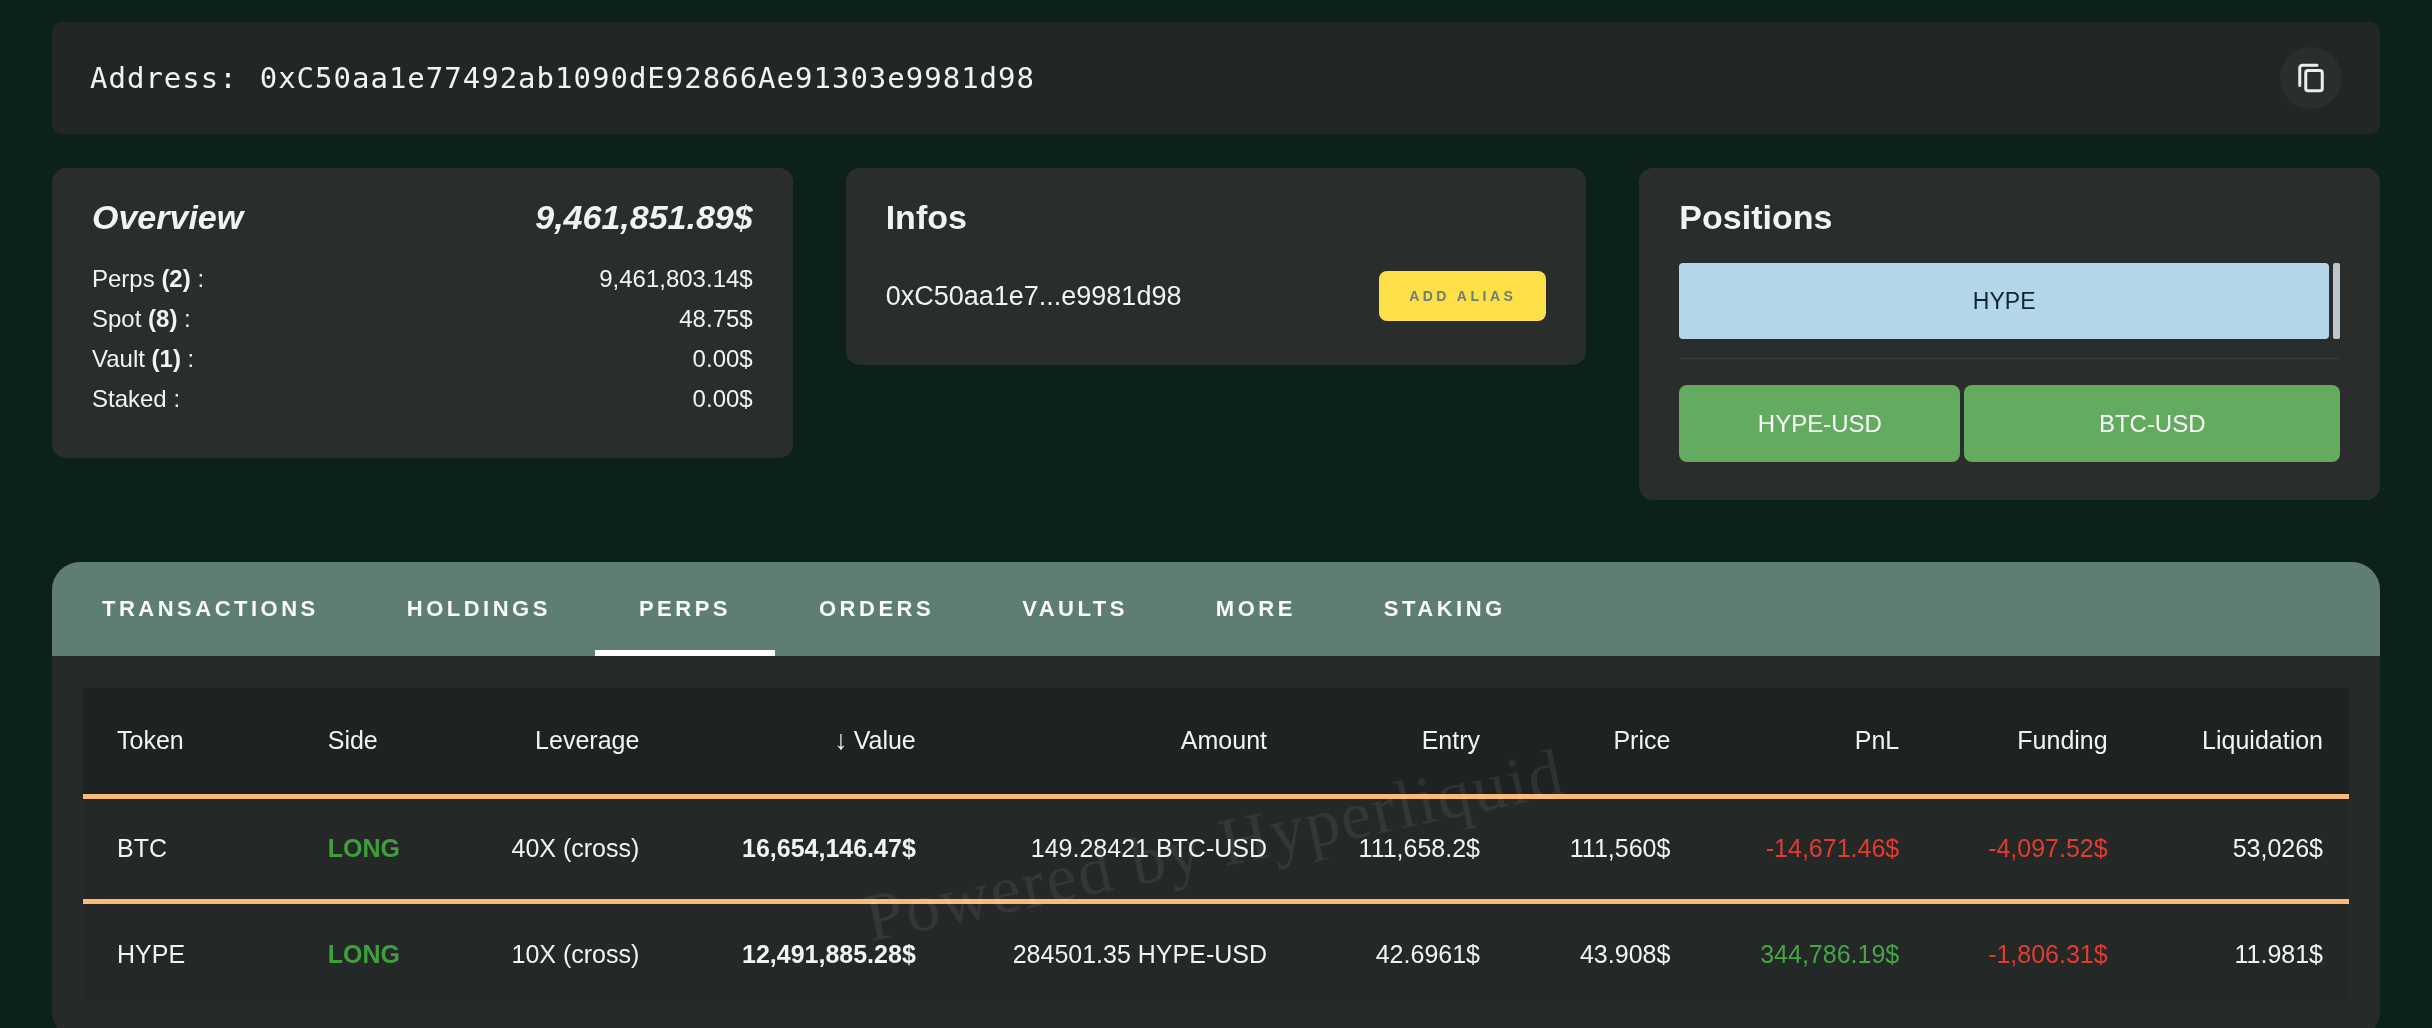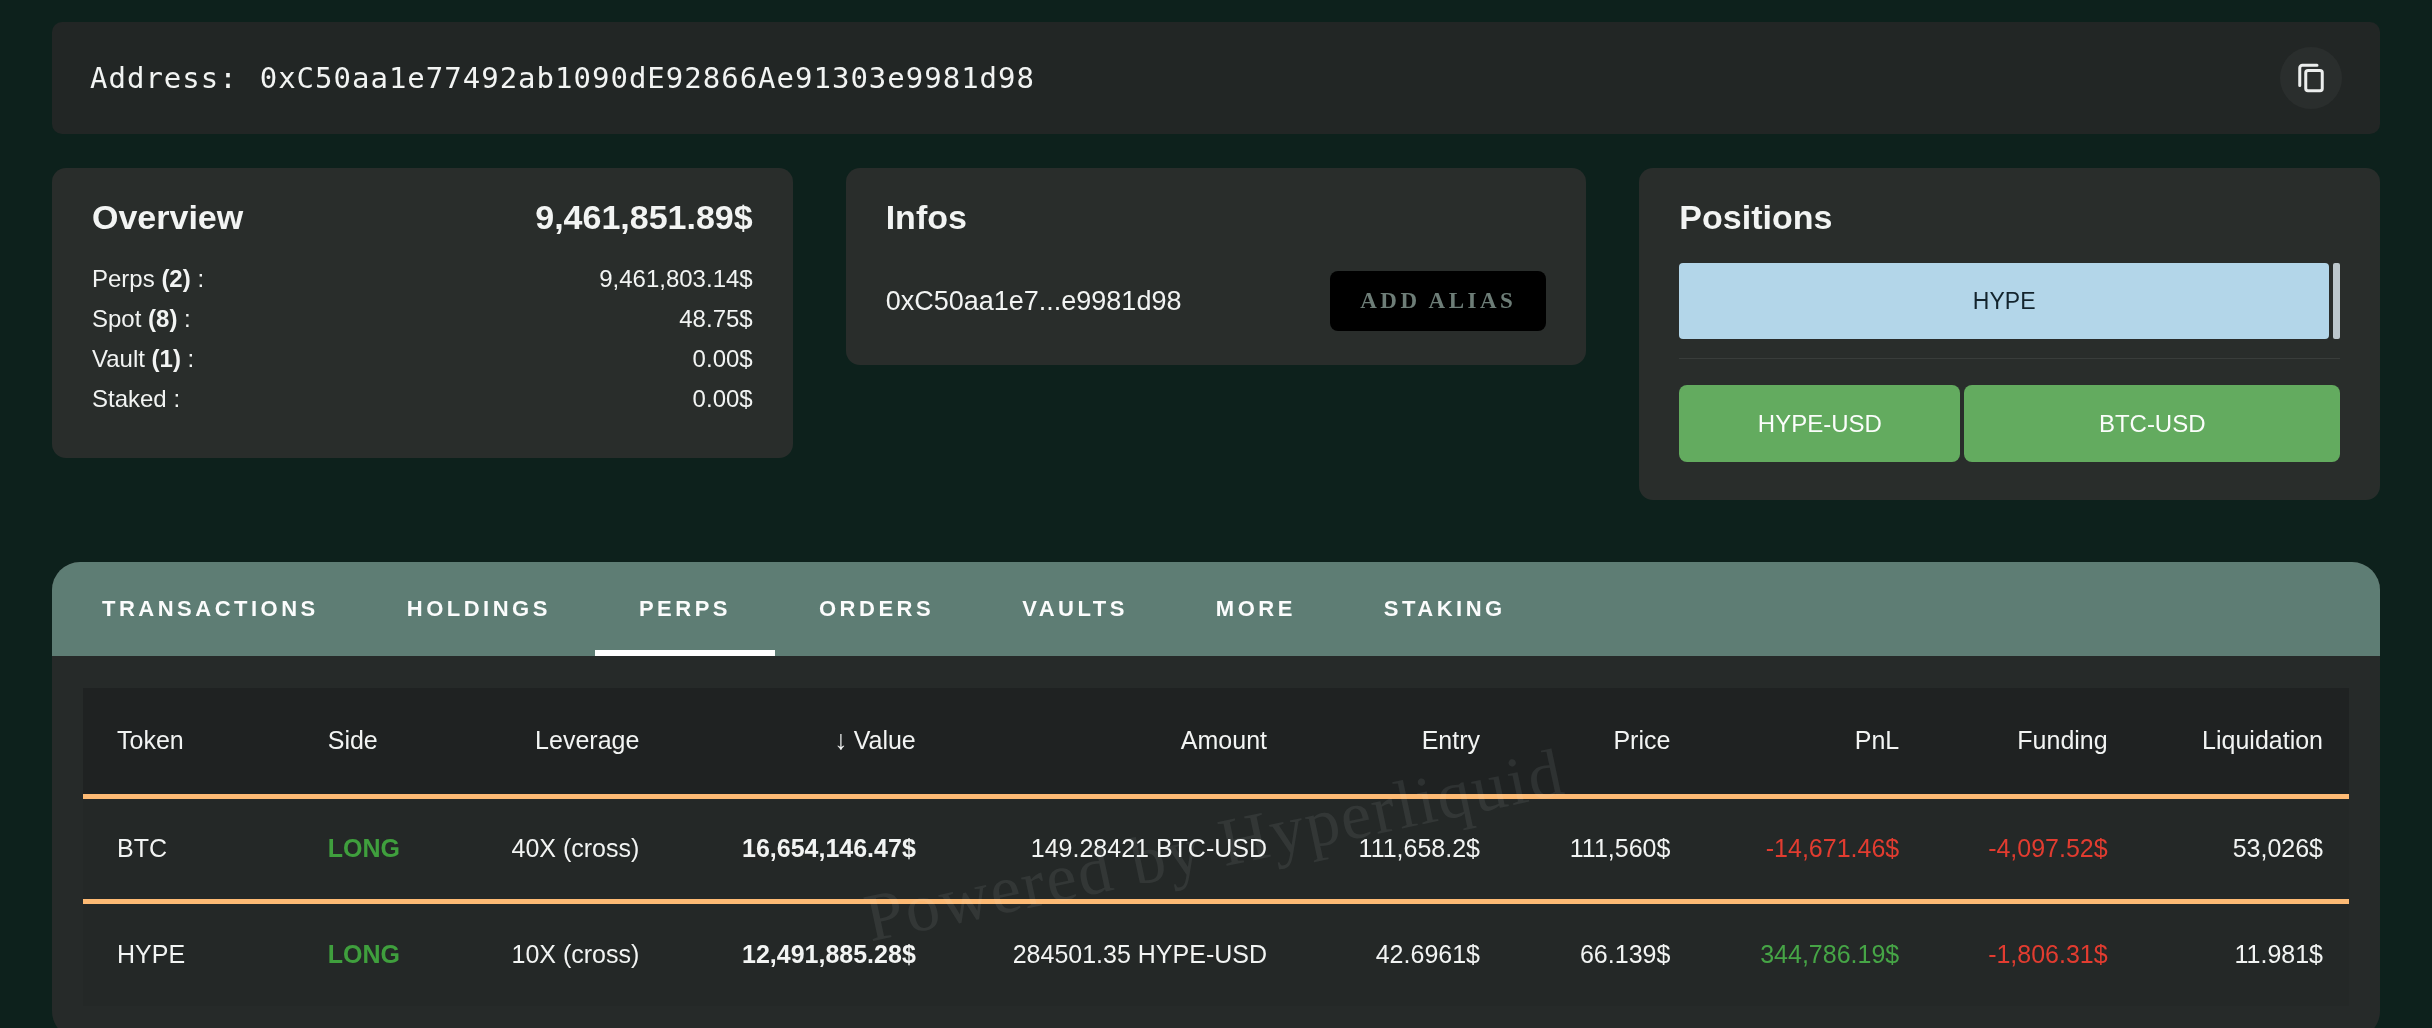--- a/index.html
+++ b/index.html
@@ -22,35 +22,35 @@
   .copy-btn {
     margin-left: auto; width: 62px; height: 62px; border-radius: 50%;
     background: rgba(255,255,255,0.04);
     display: flex; align-items: center; justify-content: center; cursor: pointer;
   }
 
   
   .cards { display: flex; gap: 53px; margin-top: 34px; align-items: flex-start; }
   .card { background: #292d2b; border-radius: 14px; padding: 30px 40px; flex: 1; }
   .card-title { font-size: 34px; font-weight: 700; }
-  .card-title-row { display: flex; justify-content: space-between; align-items: flex-start; }
+  .card-title-row { display: flex; justify-content: space-between; align-items: flex-start; font-style: italic; }
   .card-total { font-size: 34px; font-weight: 700; }
 
   .overview-card { height: 290px; }
   .ov-rows { margin-top: 22px; }
   .ov-row { display: flex; justify-content: space-between; align-items: center; height: 40px; font-size: 24px; }
   .ov-row .cnt { font-weight: 700; }
 
   .infos-card { height: 197px; }
   .infos-row { margin-top: 34px; display: flex; align-items: center; justify-content: space-between; }
   .short-address { font-size: 27px; }
   .add-alias-btn {
-    background: #000000; color: #6d7d77; border: none; border-radius: 8px;
-    font-family: Liberation Serif, serif;
-    font-size: 23px; font-weight: 700; letter-spacing: 3.5px;
+    background: #fde047; color: #6d7d77; border: none; border-radius: 8px;
+    font-family: Liberation Sans, sans-serif;
+    font-size: 14px; font-weight: 700; letter-spacing: 3.5px;
     padding: 17px 30px; cursor: pointer;
   }
 
   .positions-card { height: 332px; }
   .seg-bar { display: flex; gap: 4px; margin-top: 26px; }
   .spot-bar { height: 76px; }
   .seg-spot {
     flex: 1; background: #b3d6e9; border-radius: 4px;
     display: flex; align-items: center; justify-content: center;
     color: #13242d; font-size: 23px; font-weight: 500; cursor: pointer;
@@ -226,21 +226,21 @@
             <td class="ar neg">-4,097.52$</td>
             <td class="ar">53,026$</td>
           </tr>
           <tr class="data-row">
             <td class="al">HYPE</td>
             <td class="al long">LONG</td>
             <td class="ar">10X (cross)</td>
             <td class="ar val">12,491,885.28$</td>
             <td class="ar">284501.35 HYPE-USD</td>
             <td class="ar">42.6961$</td>
-            <td class="ar">66.139$</td>
+            <td class="ar">43.908$</td>
             <td class="ar pos">344,786.19$</td>
             <td class="ar neg">-1,806.31$</td>
             <td class="ar">11.981$</td>
           </tr>
         </tbody>
       </table>
     </div>
   </div>
 
   <div class="watermark">Powered by Hyperliquid</div>

